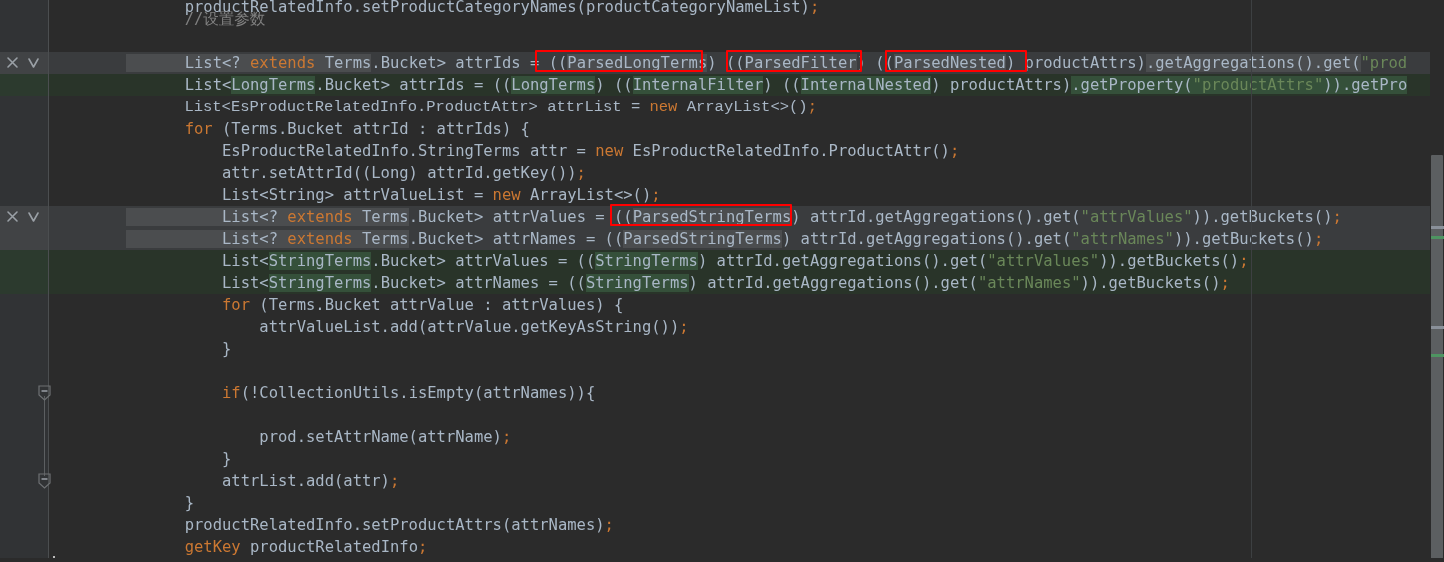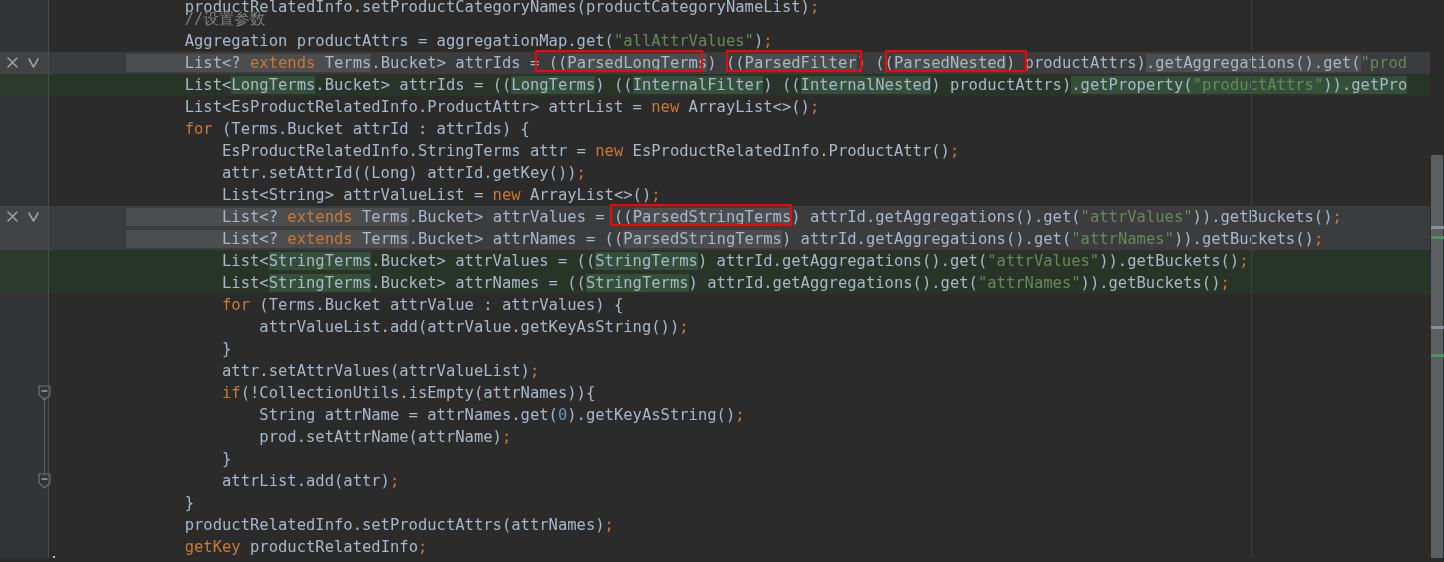--- a/index.html
+++ b/index.html
@@ -178,38 +178,35 @@
       <div class="rowbg new" style="top: 74px; width: 1444px;"></div>
       <div class="rowbg old" style="top: 206px; width: 1444px;"></div>
       <div class="rowbg old" style="top: 228px; width: 1444px;"></div>
       <div class="rowbg new" style="top: 250px; width: 1444px;"></div>
       <div class="rowbg new" style="top: 272px; width: 1444px;"></div>
     </div>
 
   <div class="code" id="codelines">
       <div class="line" style="top: -4px;"><span class="id">        productRelatedInfo.setProductCategoryNames(productCategoryNameList)</span><span class="sem">;</span></div>
       <div class="line" style="top: 8px;"><span class="id">        </span><span class="cmt">//设置参数</span></div>
-      <div class="line" style="top: 30px;"><span class="id">        Aggregation productAttrs = aggregationMap.get(</span><span class="str">"allAttrValues"</span><span class="id">)</span><span class="sem">;</span></div>
       <div class="line" style="top: 52px;"><span class="id wold">        List&lt;?</span><span class="id wold"> </span><span class="kw wold">extends</span><span class="id wold"> Terms</span><span class="id">.Bucket&gt; attrIds = ((</span><span class="id wold">ParsedLongTerms</span><span class="id">) ((</span><span class="id wold">ParsedFilter</span><span class="id">) ((</span><span class="id wold">ParsedNested</span><span class="id">) productAttrs)</span><span class="id wold">.getAggregations().get(</span><span class="str">"prod</span></div>
       <div class="line" style="top: 74px;"><span class="id">        List&lt;</span><span class="id wnew">LongTerms</span><span class="id">.Bucket&gt; attrIds = ((</span><span class="id wnew">LongTerms</span><span class="id">) ((</span><span class="id wnew">InternalFilter</span><span class="id">) ((</span><span class="id wnew">InternalNested</span><span class="id">) productAttrs)</span><span class="id wnew">.getProperty(</span><span class="str wnew">"productAttrs"</span><span class="id wnew">))</span><span class="id wnew">.getPro</span></div>
-      <div class="line" style="top: 96px;"><span class="id">        List&lt;EsProductRelatedInfo.ProductAttr&gt; attrList = </span><span class="kw">new</span><span class="id"> ArrayList&lt;&gt;()</span><span class="sem">;</span></div>
+      <div class="line" style="top: 96px; font-family: Liberation Mono, monospace;"><span class="id">        List&lt;EsProductRelatedInfo.ProductAttr&gt; attrList = </span><span class="kw">new</span><span class="id"> ArrayList&lt;&gt;()</span><span class="sem">;</span></div>
       <div class="line" style="top: 118px;"><span class="id">        </span><span class="kw">for</span><span class="id"> (Terms.Bucket attrId : attrIds) {</span></div>
       <div class="line" style="top: 140px;"><span class="id">            EsProductRelatedInfo.StringTerms attr = </span><span class="kw">new</span><span class="id"> EsProductRelatedInfo.ProductAttr()</span><span class="sem">;</span></div>
       <div class="line" style="top: 162px;"><span class="id">            attr.setAttrId((Long) attrId.getKey())</span><span class="sem">;</span></div>
       <div class="line" style="top: 184px;"><span class="id">            List&lt;String&gt; attrValueList = </span><span class="kw">new</span><span class="id"> ArrayList&lt;&gt;()</span><span class="sem">;</span></div>
       <div class="line" style="top: 206px;"><span class="id wold">            List&lt;?</span><span class="id wold"> </span><span class="kw wold">extends</span><span class="id wold"> Terms</span><span class="id">.Bucket&gt; attrValues = ((</span><span class="id wold">ParsedStringTerms</span><span class="id">) attrId.getAggregations().get(</span><span class="str">"attrValues"</span><span class="id">)).getBuckets()</span><span class="sem">;</span></div>
       <div class="line" style="top: 228px;"><span class="id wold">            List&lt;?</span><span class="id wold"> </span><span class="kw wold">extends</span><span class="id wold"> Terms</span><span class="id">.Bucket&gt; attrNames = ((</span><span class="id wold">ParsedStringTerms</span><span class="id">) attrId.getAggregations().get(</span><span class="str">"attrNames"</span><span class="id">)).getBuckets()</span><span class="sem">;</span></div>
       <div class="line" style="top: 250px;"><span class="id">            List&lt;</span><span class="id wnew">StringTerms</span><span class="id">.Bucket&gt; attrValues = ((</span><span class="id wnew">StringTerms</span><span class="id">) attrId.getAggregations().get(</span><span class="str">"attrValues"</span><span class="id">)).getBuckets()</span><span class="sem">;</span></div>
       <div class="line" style="top: 272px;"><span class="id">            List&lt;</span><span class="id wnew">StringTerms</span><span class="id">.Bucket&gt; attrNames = ((</span><span class="id wnew">StringTerms</span><span class="id">) attrId.getAggregations().get(</span><span class="str">"attrNames"</span><span class="id">)).getBuckets()</span><span class="sem">;</span></div>
       <div class="line" style="top: 294px;"><span class="id">            </span><span class="kw">for</span><span class="id"> (Terms.Bucket attrValue : attrValues) {</span></div>
       <div class="line" style="top: 316px;"><span class="id">                attrValueList.add(attrValue.getKeyAsString())</span><span class="sem">;</span></div>
       <div class="line" style="top: 338px;"><span class="id">            }</span></div>
-      <div class="line" style="top: 360px;"><span class="id">            attr.setAttrValues(attrValueList)</span><span class="sem">;</span></div>
       <div class="line" style="top: 382px;"><span class="id">            </span><span class="kw">if</span><span class="id">(!CollectionUtils.isEmpty(attrNames)){</span></div>
-      <div class="line" style="top: 404px;"><span class="id">                String attrName = attrNames.get(</span><span class="num">0</span><span class="id">).getKeyAsString()</span><span class="sem">;</span></div>
       <div class="line" style="top: 426px;"><span class="id">                prod.setAttrName(attrName)</span><span class="sem">;</span></div>
       <div class="line" style="top: 448px;"><span class="id">            }</span></div>
       <div class="line" style="top: 470px;"><span class="id">            attrList.add(attr)</span><span class="sem">;</span></div>
       <div class="line" style="top: 492px;"><span class="id">        }</span></div>
       <div class="line" style="top: 514px;"><span class="id">        productRelatedInfo.setProductAttrs(attrNames)</span><span class="sem">;</span></div>
       <div class="line" style="top: 536px;"><span class="id">        </span><span class="kw">getKey</span><span class="id"> productRelatedInfo</span><span class="sem">;</span></div>
     </div>
 
   <div class="margin-guide" id="marginguide" style="left: 1251px;"></div>
 

